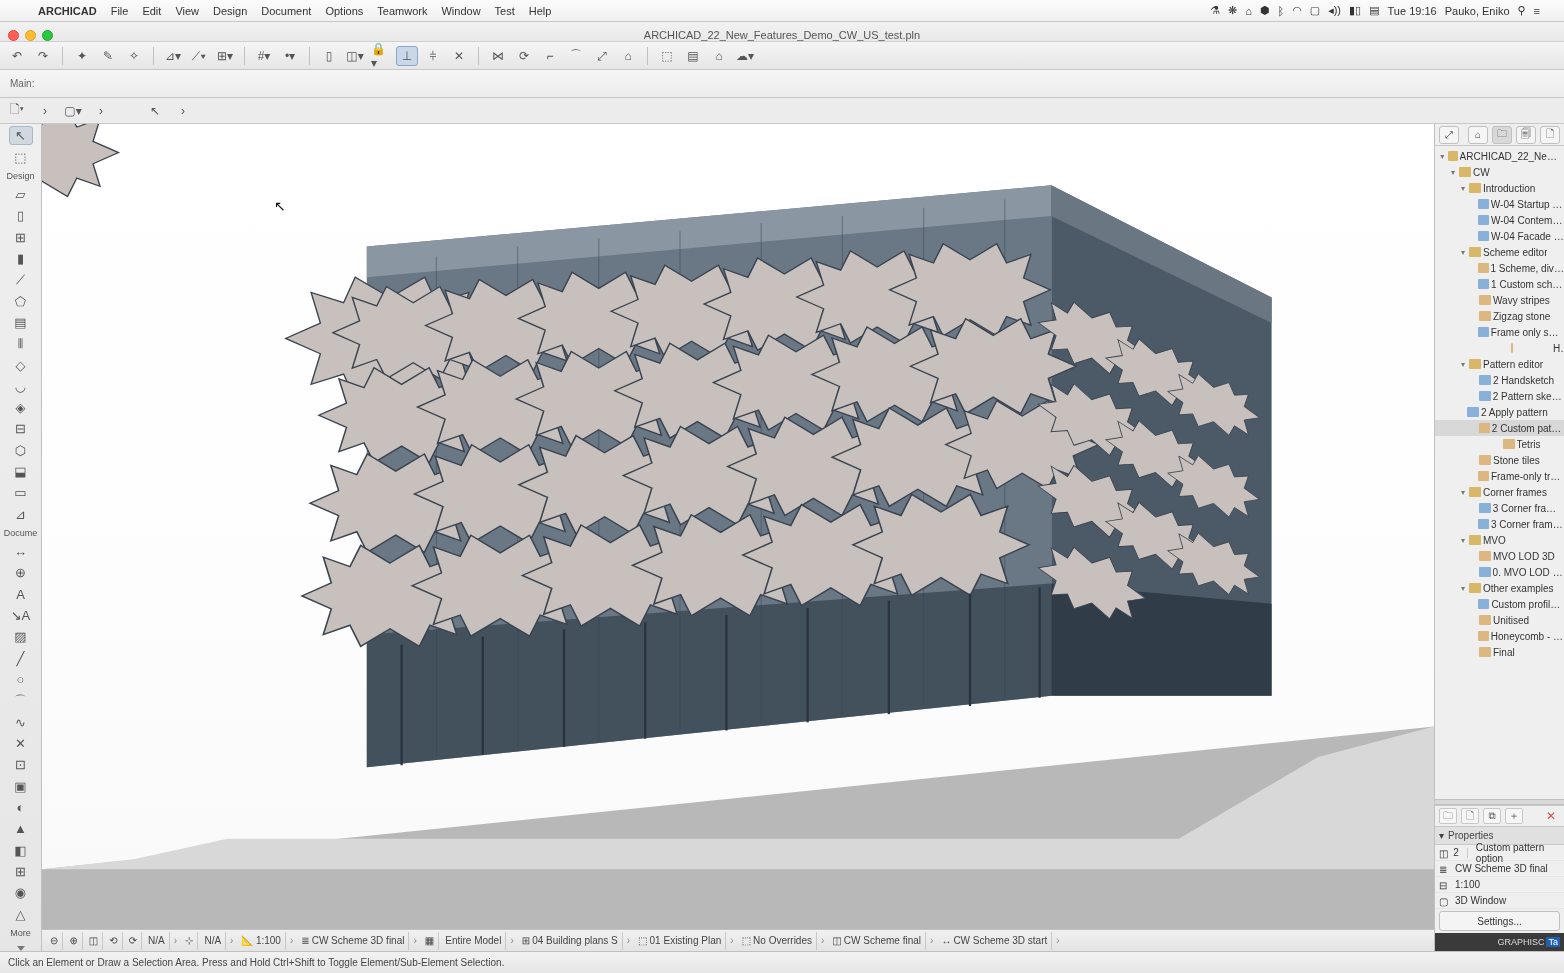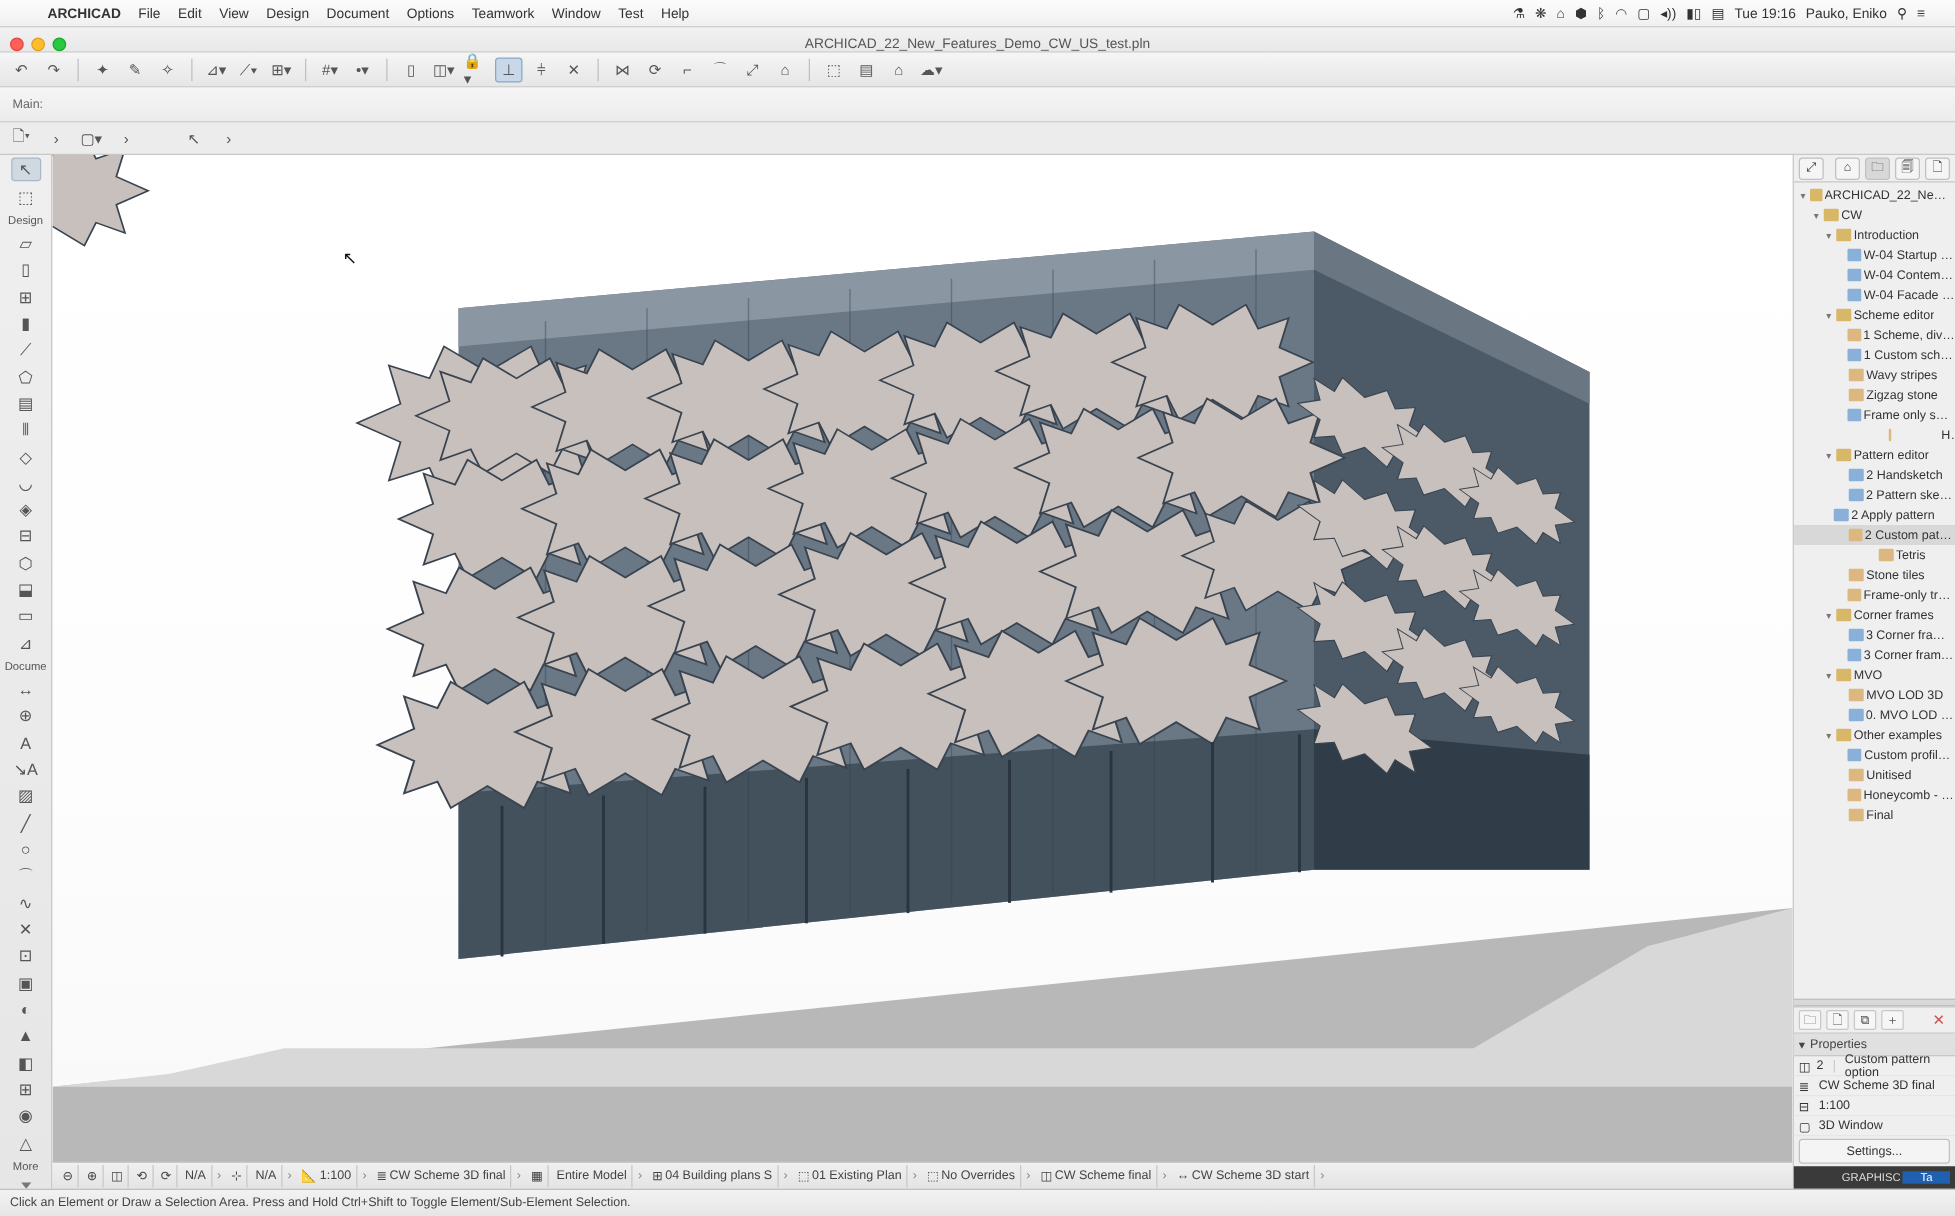--- a/index.html
+++ b/index.html
@@ -630,21 +630,21 @@
           <span>1:100</span>
         </div>
       <div class="prop-row">
           <span class="picon">▢</span>
           <span>3D Window</span>
         </div>
       <div class="settings-btn">Settings...</div>
     </div>
     <div class="rp-footer">
         <span>GRAPHISC</span>
-        <span style="background:#2060b0;color:#fff;padding:0 14px;margin-left:2px;">Ta</span>
+        <span style="background:#2060b0;color:#fff;padding:0 2px;margin-left:2px;">Ta</span>
       </div>
   </div>
 </div>
 
 <div class="quickbar">
   <span class="qb-item">⊖</span>
   <span class="qb-item">⊕</span>
   <span class="qb-item">◫</span>
   <span class="qb-item">⟲</span>
   <span class="qb-item">⟳</span>

